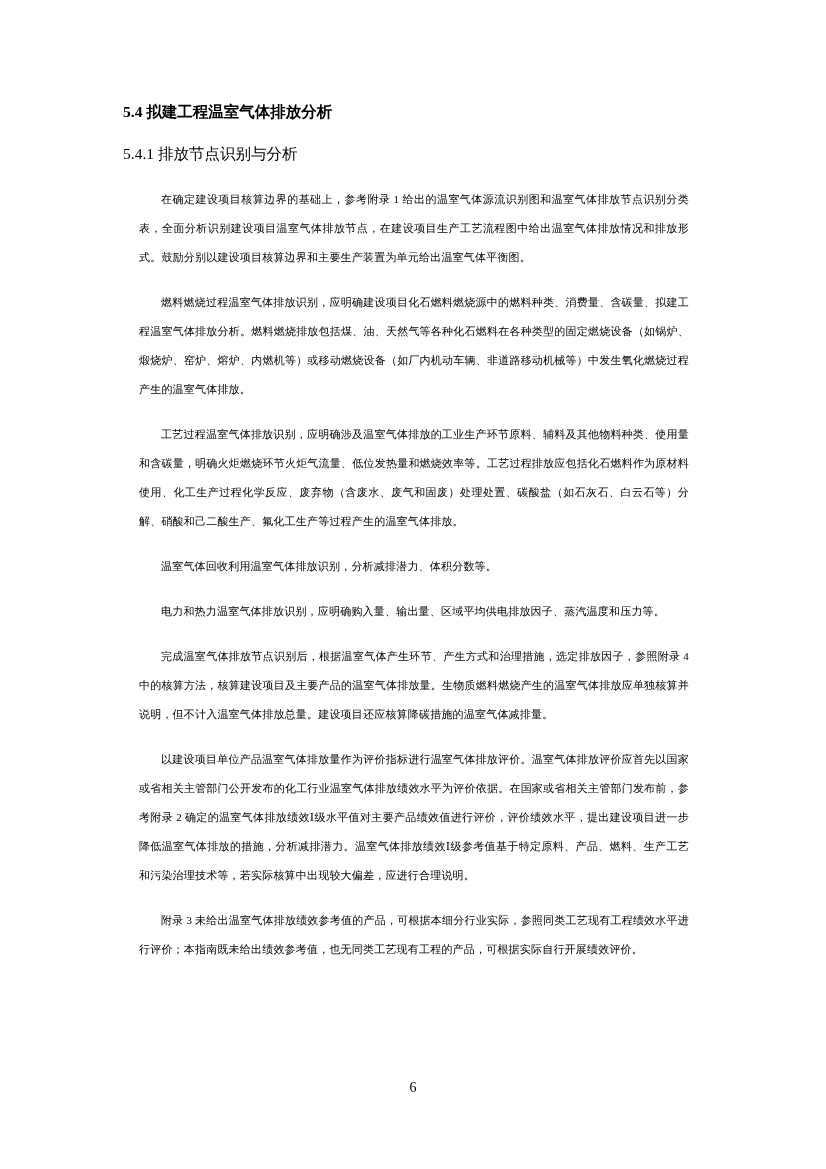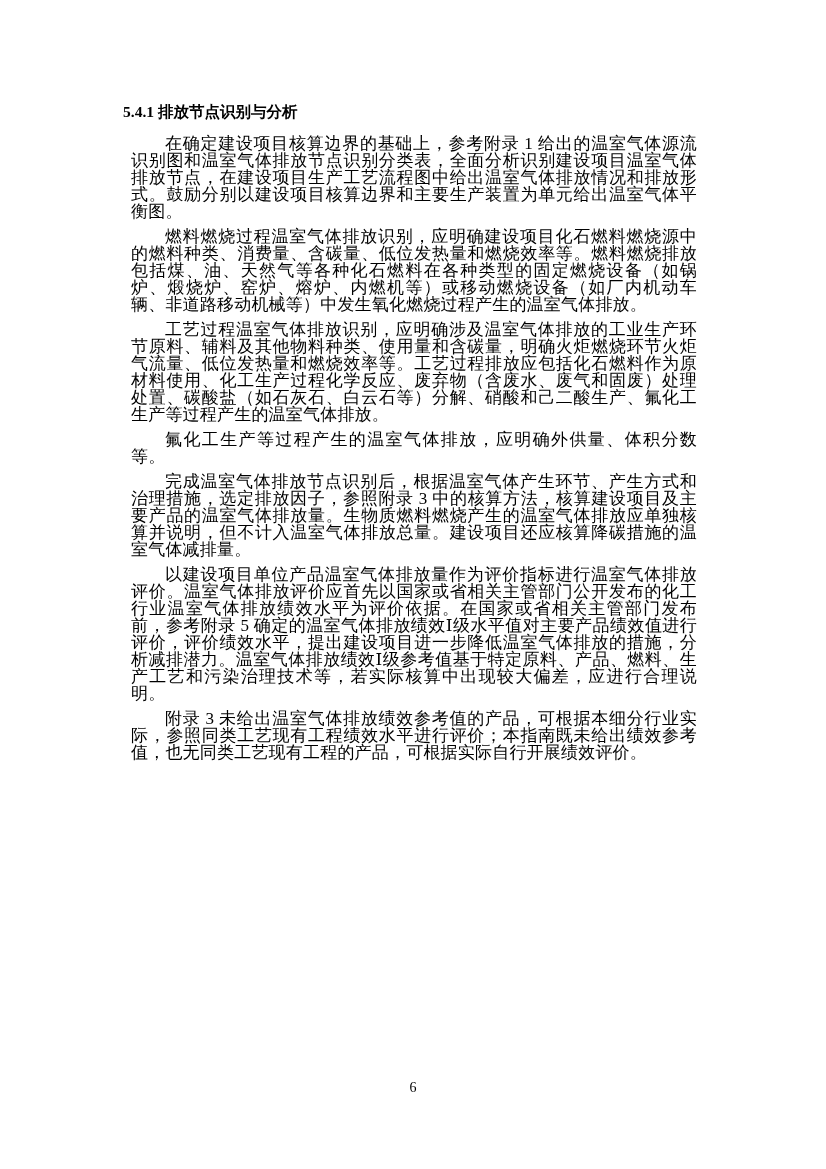--- a/index.html
+++ b/index.html
@@ -23,55 +23,57 @@
   }
   .section-heading {
     font-size: 15.5px;
     font-weight: bold;
     line-height: 28.8px;
     margin: 0 0 13px 0;
     text-align: left;
   }
   .subsection-heading {
     font-size: 15.5px;
-    font-weight: bold;
+    font-weight: normal;
     line-height: 28.8px;
     margin: 0;
     text-align: left;
   }
   p.body-para {
-    font-size: 17px;
-    line-height: 17px;
+    font-size: 11px;
+    line-height: 29px;
     letter-spacing: 0.2px;
     text-align: justify;
     text-indent: 2em;
-    margin: 8px;
+    margin: 16px;
   }
   .page-footer {
     position: absolute;
     left: 0;
     top: 1078px;
     width: 826px;
     text-align: center;
     font-size: 14px;
     line-height: 20px;
   }
 </style>
 </head>
 <body>
 
 <div class="content">
 
+  <h2 class="section-heading">5.4 拟建工程温室气体排放分析</h2>
 
   <h3 class="subsection-heading">5.4.1 排放节点识别与分析</h3>
   <p class="body-para">在确定建设项目核算边界的基础上，参考附录 1 给出的温室气体源流识别图和温室气体排放节点识别分类表，全面分析识别建设项目温室气体排放节点，在建设项目生产工艺流程图中给出温室气体排放情况和排放形式。鼓励分别以建设项目核算边界和主要生产装置为单元给出温室气体平衡图。</p>
-  <p class="body-para">燃料燃烧过程温室气体排放识别，应明确建设项目化石燃料燃烧源中的燃料种类、消费量、含碳量、低位发热量和燃烧效率等。燃料燃烧排放包括煤、油、天然气等各种化石燃料在各种类型的固定燃烧设备（如锅炉、煅烧炉、窑炉、熔炉、内燃机等）或移动燃烧设备（如厂内机动车辆、非道路移动机械等）中发生氧化燃烧过程产生的温室气体排放。</p>
+  <p class="body-para">燃料燃烧过程温室气体排放识别，应明确建设项目化石燃料燃烧源中的燃料种类、消费量、含碳量、拟建工程温室气体排放分析。燃料燃烧排放包括煤、油、天然气等各种化石燃料在各种类型的固定燃烧设备（如锅炉、煅烧炉、窑炉、熔炉、内燃机等）或移动燃烧设备（如厂内机动车辆、非道路移动机械等）中发生氧化燃烧过程产生的温室气体排放。</p>
   <p class="body-para">工艺过程温室气体排放识别，应明确涉及温室气体排放的工业生产环节原料、辅料及其他物料种类、使用量和含碳量，明确火炬燃烧环节火炬气流量、低位发热量和燃烧效率等。工艺过程排放应包括化石燃料作为原材料使用、化工生产过程化学反应、废弃物（含废水、废气和固废）处理处置、碳酸盐（如石灰石、白云石等）分解、硝酸和己二酸生产、氟化工生产等过程产生的温室气体排放。</p>
-  <p class="body-para">氟化工生产等过程产生的温室气体排放，应明确外供量、体积分数等。</p>
+  <p class="body-para">温室气体回收利用温室气体排放识别，分析减排潜力、体积分数等。</p>
+  <p class="body-para">电力和热力温室气体排放识别，应明确购入量、输出量、区域平均供电排放因子、蒸汽温度和压力等。</p>
 
-  <p class="body-para">完成温室气体排放节点识别后，根据温室气体产生环节、产生方式和治理措施，选定排放因子，参照附录 3 中的核算方法，核算建设项目及主要产品的温室气体排放量。生物质燃料燃烧产生的温室气体排放应单独核算并说明，但不计入温室气体排放总量。建设项目还应核算降碳措施的温室气体减排量。</p>
+  <p class="body-para">完成温室气体排放节点识别后，根据温室气体产生环节、产生方式和治理措施，选定排放因子，参照附录 4 中的核算方法，核算建设项目及主要产品的温室气体排放量。生物质燃料燃烧产生的温室气体排放应单独核算并说明，但不计入温室气体排放总量。建设项目还应核算降碳措施的温室气体减排量。</p>
 
-  <p class="body-para">以建设项目单位产品温室气体排放量作为评价指标进行温室气体排放评价。温室气体排放评价应首先以国家或省相关主管部门公开发布的化工行业温室气体排放绩效水平为评价依据。在国家或省相关主管部门发布前，参考附录 5 确定的温室气体排放绩效Ⅰ级水平值对主要产品绩效值进行评价，评价绩效水平，提出建设项目进一步降低温室气体排放的措施，分析减排潜力。温室气体排放绩效Ⅰ级参考值基于特定原料、产品、燃料、生产工艺和污染治理技术等，若实际核算中出现较大偏差，应进行合理说明。</p>
+  <p class="body-para">以建设项目单位产品温室气体排放量作为评价指标进行温室气体排放评价。温室气体排放评价应首先以国家或省相关主管部门公开发布的化工行业温室气体排放绩效水平为评价依据。在国家或省相关主管部门发布前，参考附录 2 确定的温室气体排放绩效Ⅰ级水平值对主要产品绩效值进行评价，评价绩效水平，提出建设项目进一步降低温室气体排放的措施，分析减排潜力。温室气体排放绩效Ⅰ级参考值基于特定原料、产品、燃料、生产工艺和污染治理技术等，若实际核算中出现较大偏差，应进行合理说明。</p>
   <p class="body-para">附录 3 未给出温室气体排放绩效参考值的产品，可根据本细分行业实际，参照同类工艺现有工程绩效水平进行评价；本指南既未给出绩效参考值，也无同类工艺现有工程的产品，可根据实际自行开展绩效评价。</p>
 
 </div>
 
 <div class="page-footer">6</div>
 
 </body></html>

